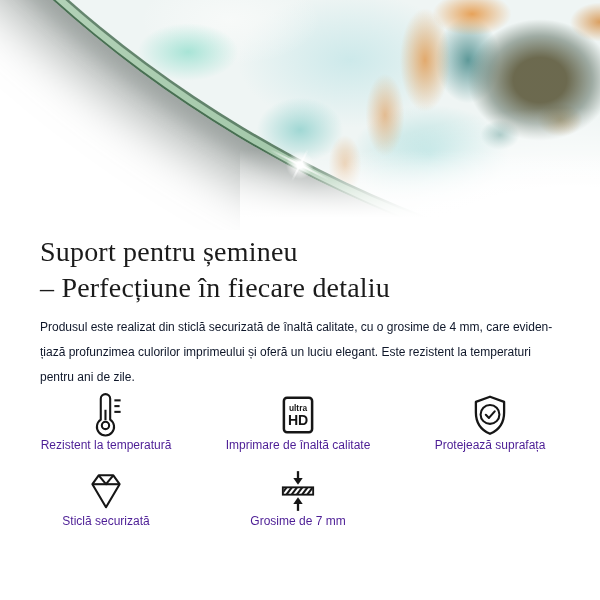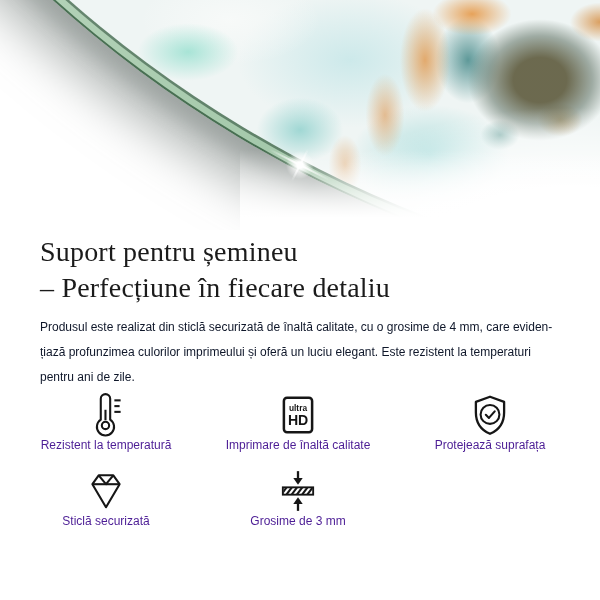--- a/index.html
+++ b/index.html
@@ -157,17 +157,17 @@
             <line x1="9" y1="28" x2="18" y2="16"></line>
             <line x1="14" y1="28" x2="23" y2="16"></line>
             <line x1="19" y1="28" x2="28" y2="16"></line>
             <line x1="24" y1="28" x2="33" y2="16"></line>
             <line x1="29" y1="28" x2="38" y2="16"></line>
           </g>
           <line x1="22" y1="41" x2="22" y2="34" stroke="#161616" stroke-width="2.2"></line>
           <path d="M22 28 L17.5 34.5 H26.5 Z" fill="#161616"></path>
         </svg>
       </div>
-      <div class="feature-label">Grosime de 3 mm</div>
+      <div class="feature-label">Grosime de 7 mm</div>
     </div>
 
   </div>
 </div>
 
 </body></html>

